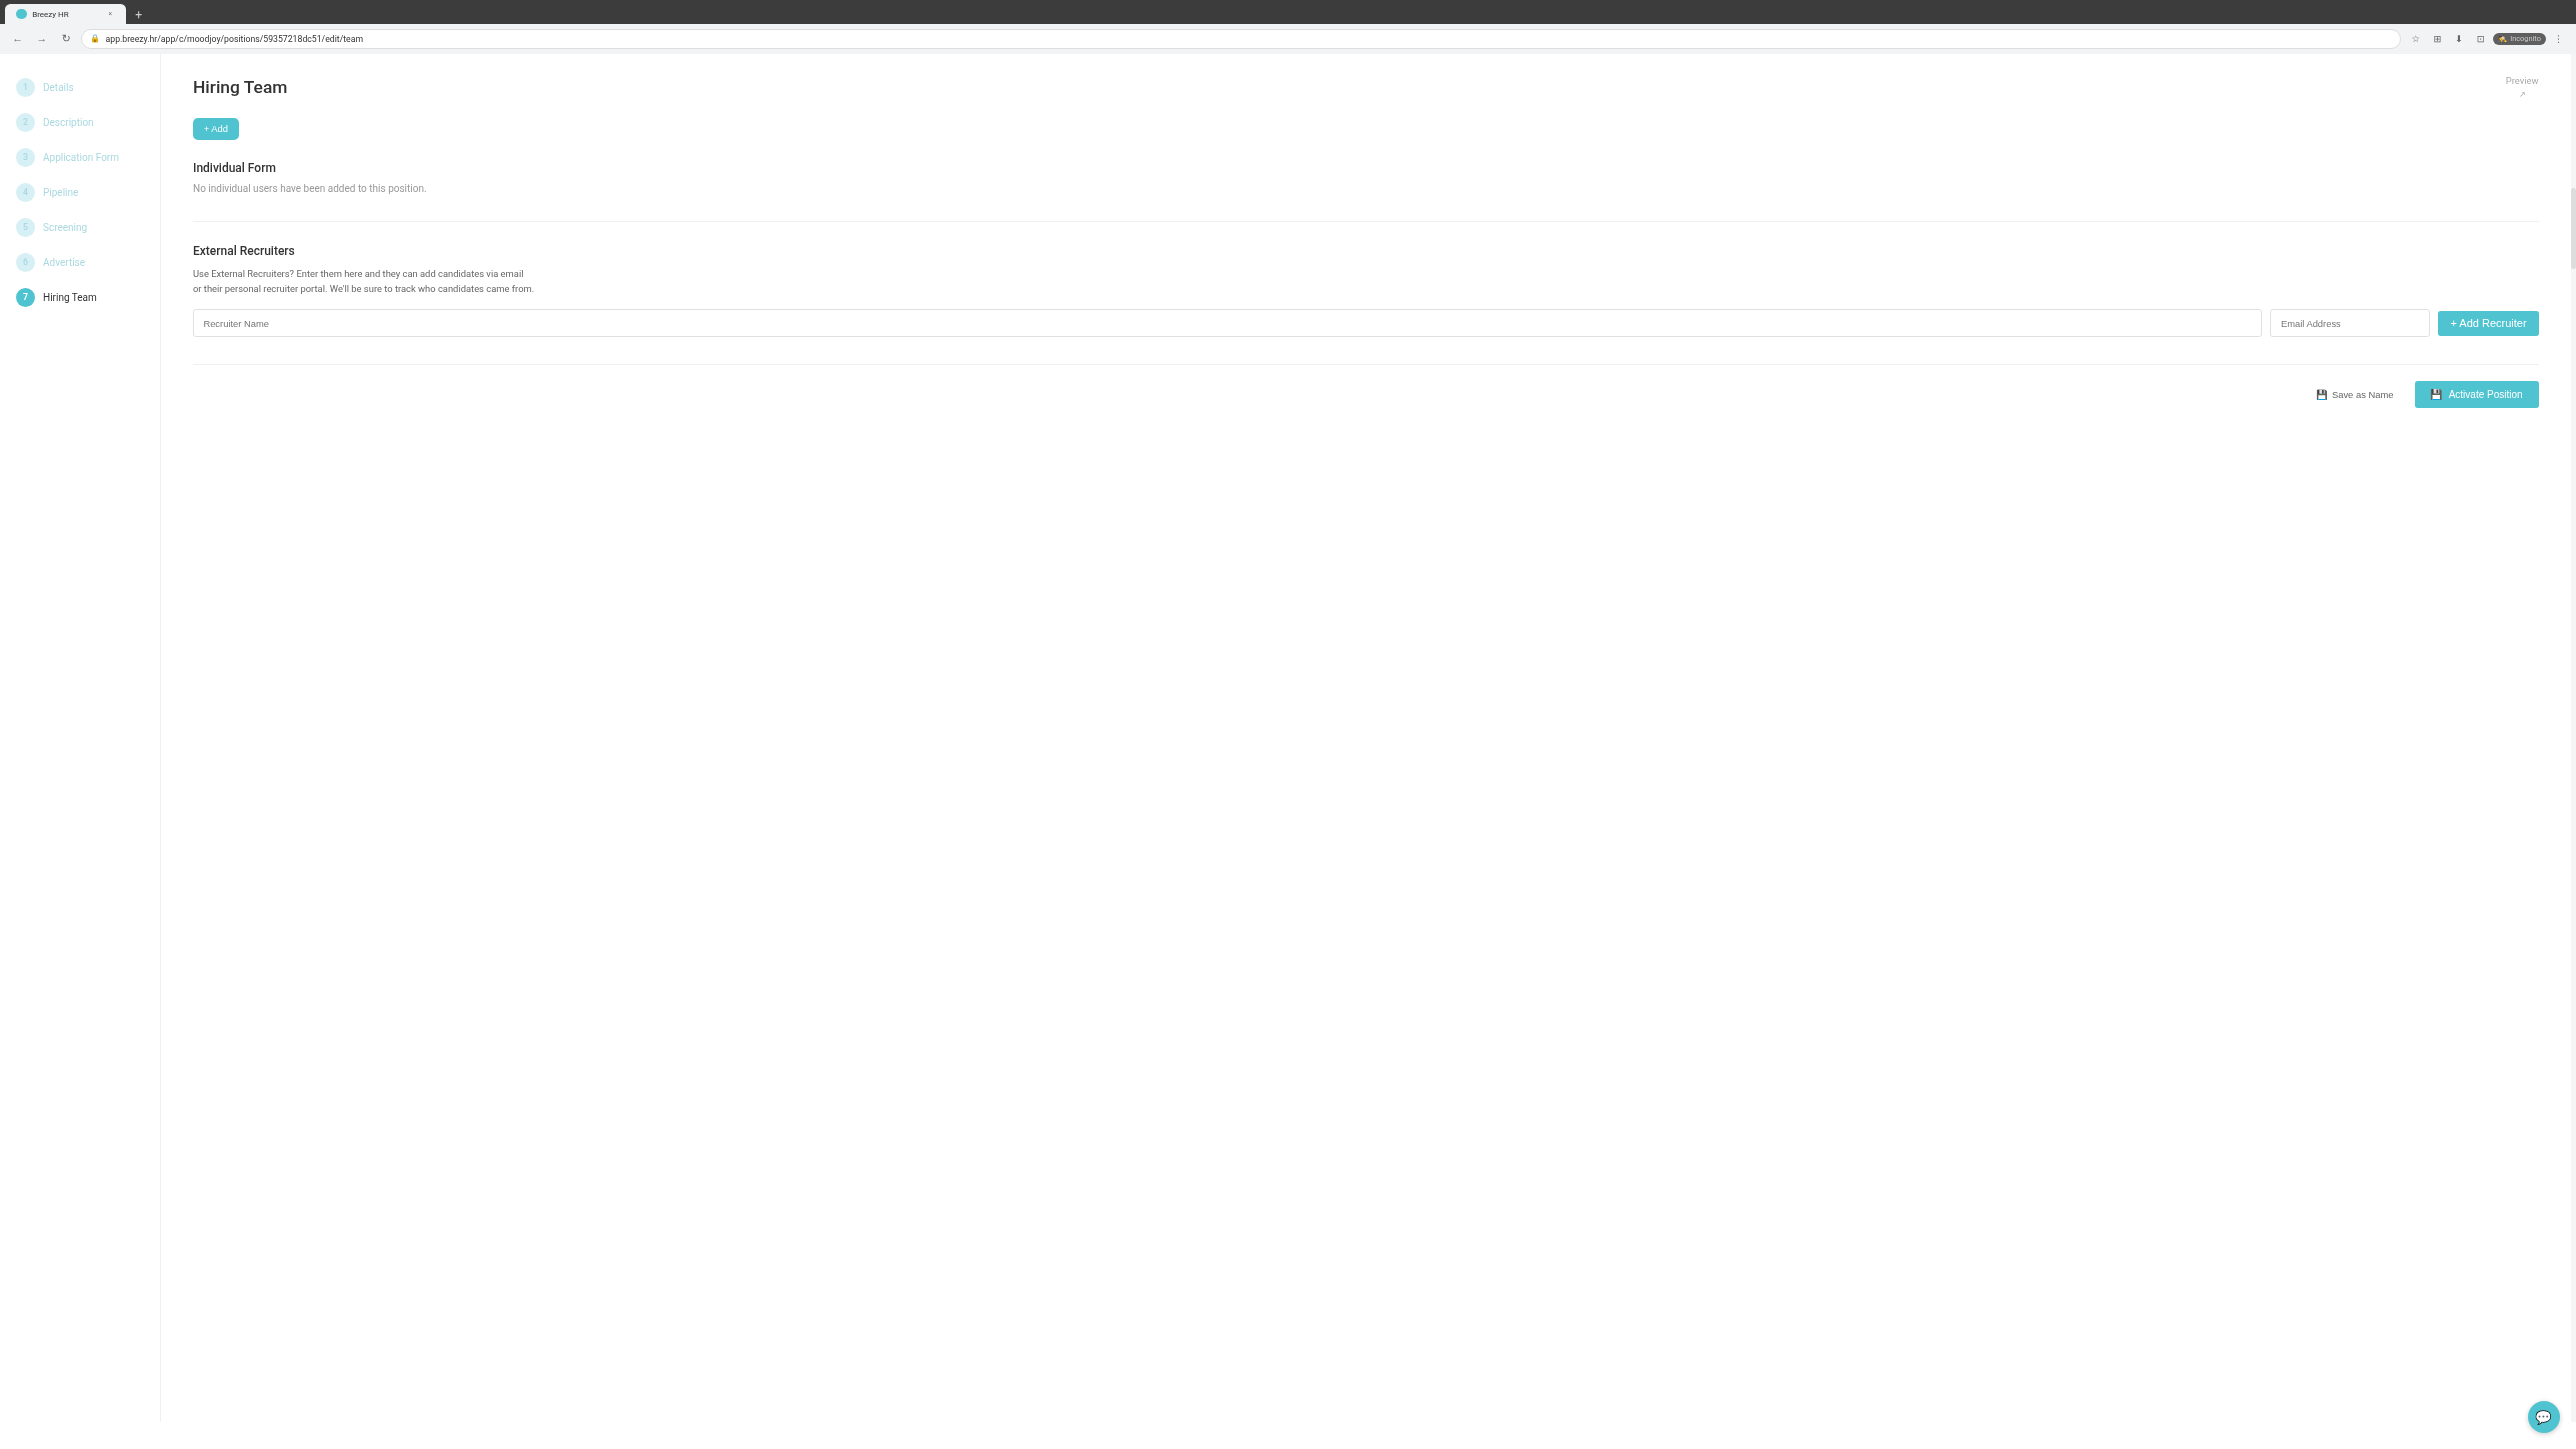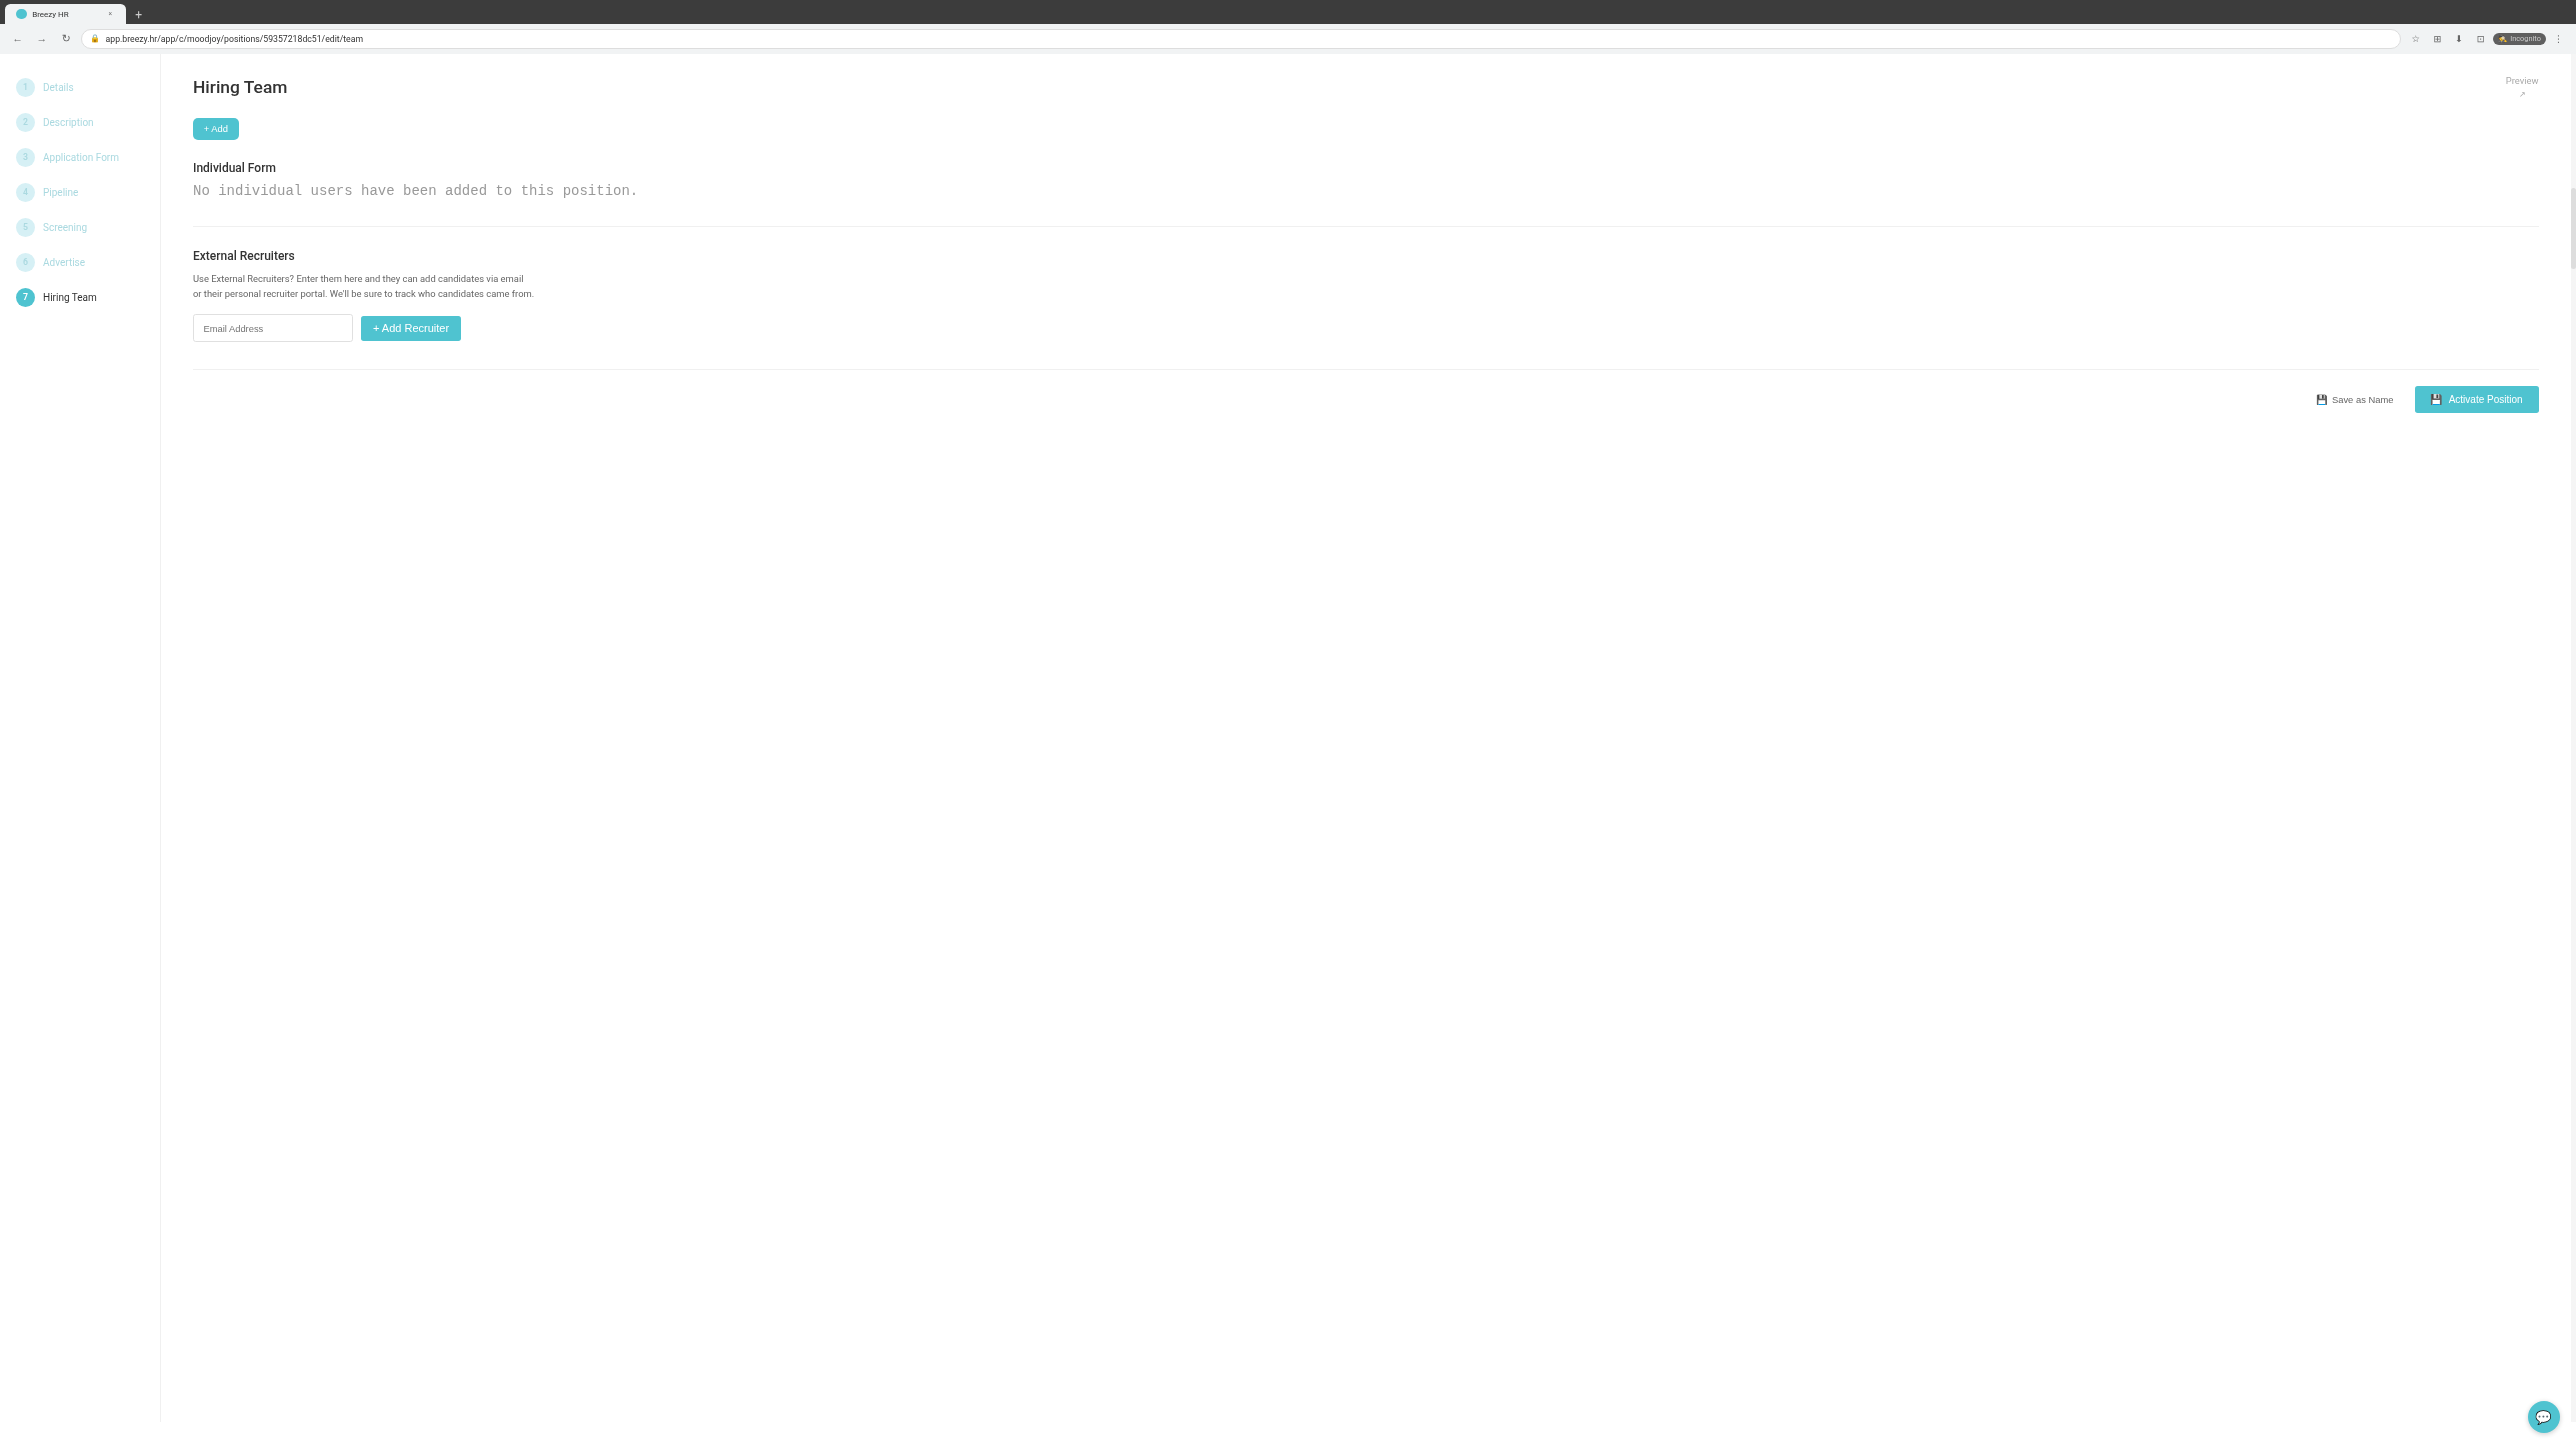--- a/index.html
+++ b/index.html
@@ -215,22 +215,21 @@
       color: #333;
       margin-bottom: 8px;
     }
     .section-divider {
       border: none;
       border-top: 0.7px solid #f0f0f0;
       margin: 21.5px 0;
     }
     .section-empty-text {
       color: #999;
-      font-size: 14px;
-      font-family: Liberation Mono, monospace;
+      font-size: 10px;
     }
 
     
     .recruiters-form {
       display: flex;
       align-items: center;
       gap: 8px;
       margin-top: 13.4px;
     }
     .recruiter-input {
@@ -440,20 +439,21 @@
 
     <hr class="section-divider">
 
     
     <div class="section">
       <h2 class="section-title">External Recruiters</h2>
       <p style="color:#666; font-size:9.4px; line-height:1.6;">Use External Recruiters? Enter them here and they can add candidates via email</p>
       <p style="color:#666; font-size:9.4px; line-height:1.6;">or their personal recruiter portal. We'll be sure to track who candidates came from.</p>
 
       <div class="recruiters-form">
+        <input class="recruiter-input" type="text" placeholder="Recruiter Name" style="">
         <input class="email-input" type="email" placeholder="Email Address" style="">
         <button class="add-recruiter-btn">
           <span>+ Add Recruiter</span>
         </button>
       </div>
     </div>
 
     
     <div class="bottom-actions">
       <button class="save-draft-btn">

